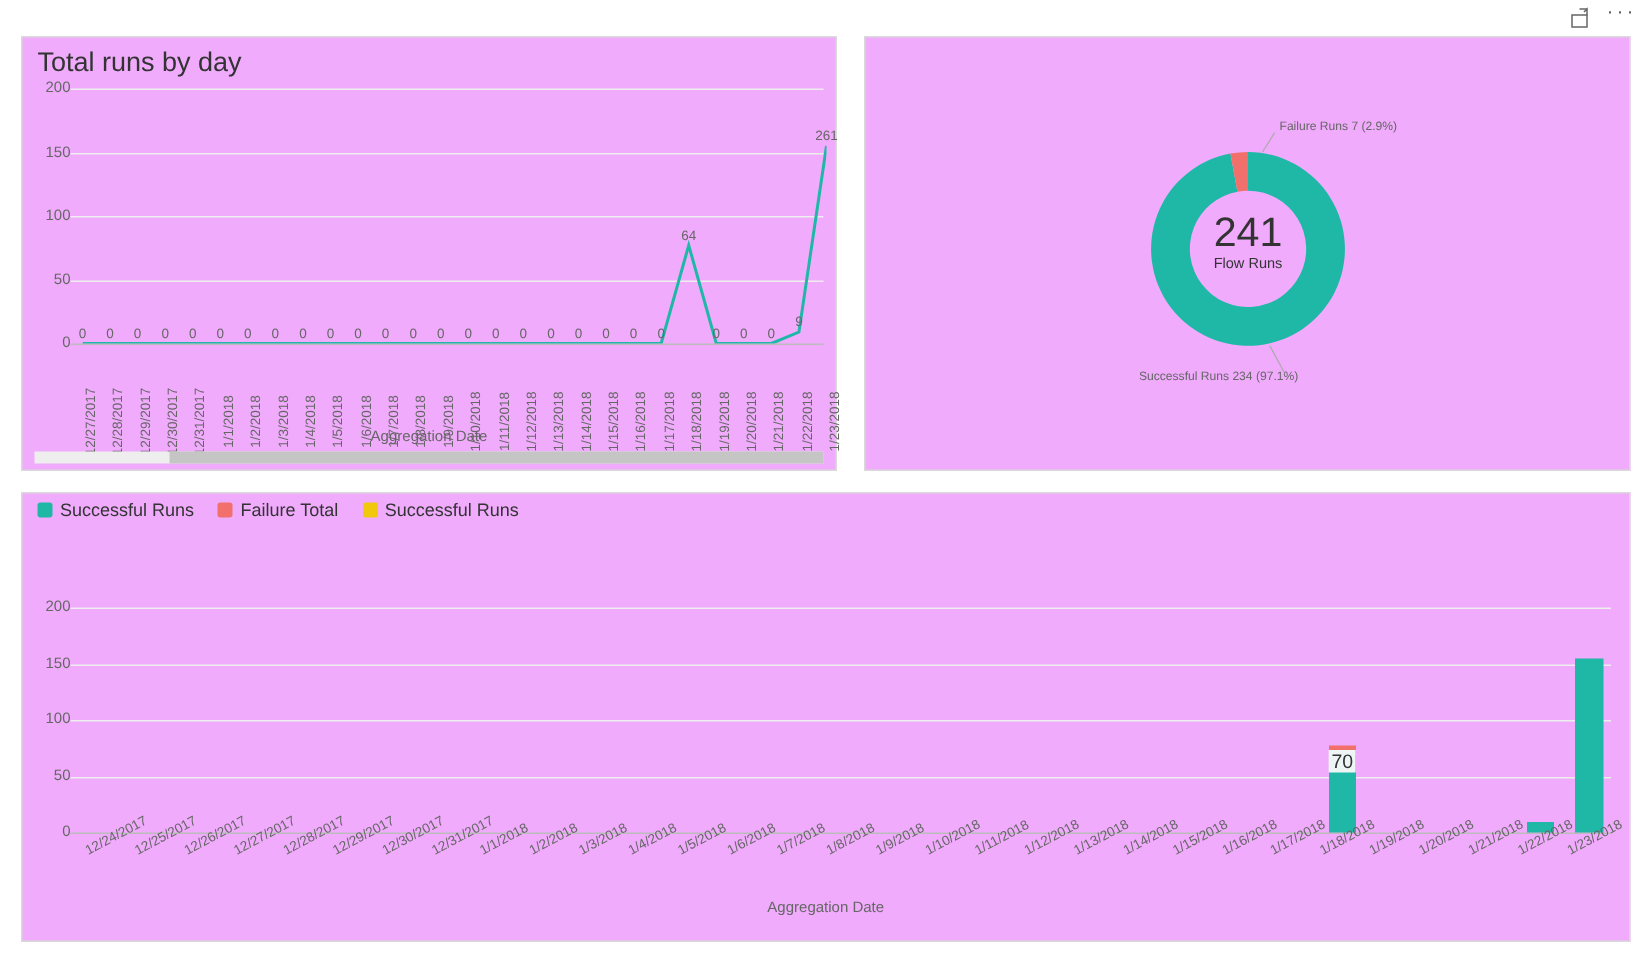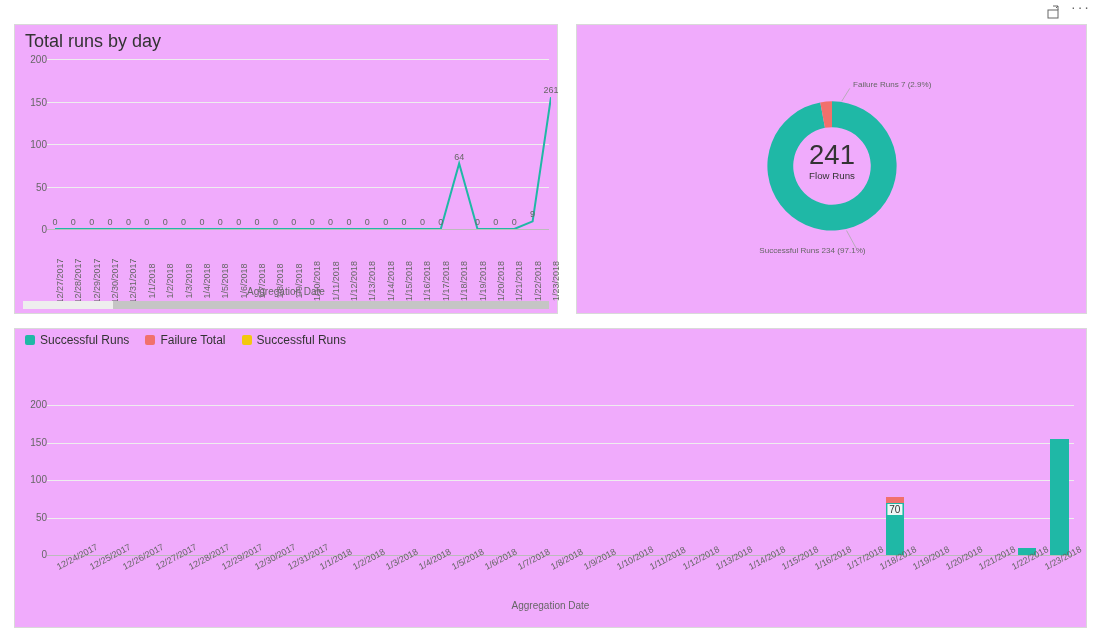--- a/index.html
+++ b/index.html
@@ -122,21 +122,21 @@
   .x-tick3 {
     position:absolute;
     font-size:9px;
     color:#666;
     transform: rotate(-28deg);
     transform-origin: left top;
     white-space:nowrap;
     top:10px;
   }
   .bar { position:absolute; bottom:0; }
-  .bar-lbl { position:absolute; font-size:10px; color:#333; background:#eef6f5; padding:0 2px; transform:translate(-50%,0);}
+  .bar-lbl { position:absolute; font-size:13px; color:#333; background:#eef6f5; padding:0 2px; transform:translate(-50%,0);}
 </style>
 </head>
 <body>
 
 <div class="top-actions">
   <span class="ic">
     <svg viewBox="0 0 16 16">
         <rect x="3" y="6" width="10" height="8" fill="none" stroke="#666"></rect>
         <path d="M11 4 L13 2 L13 6" fill="none" stroke="#666"></path>
         <line x1="8" y1="2" x2="13" y2="2" stroke="#666"></line>

